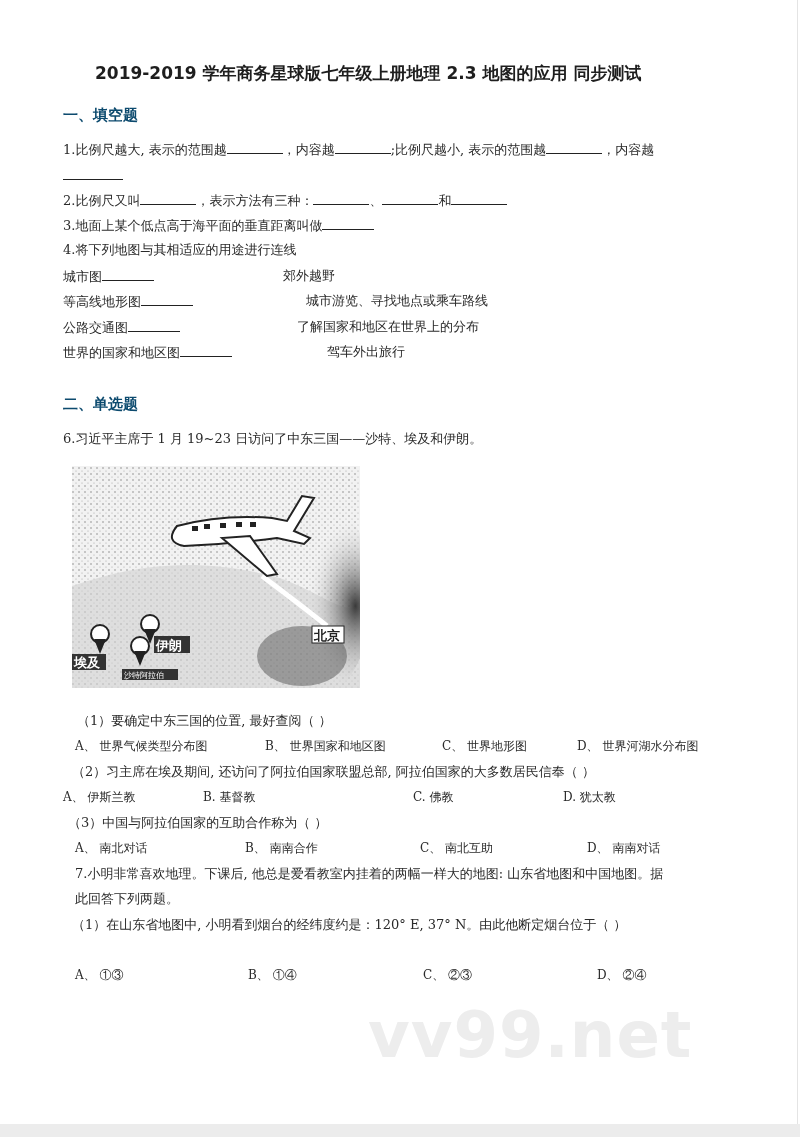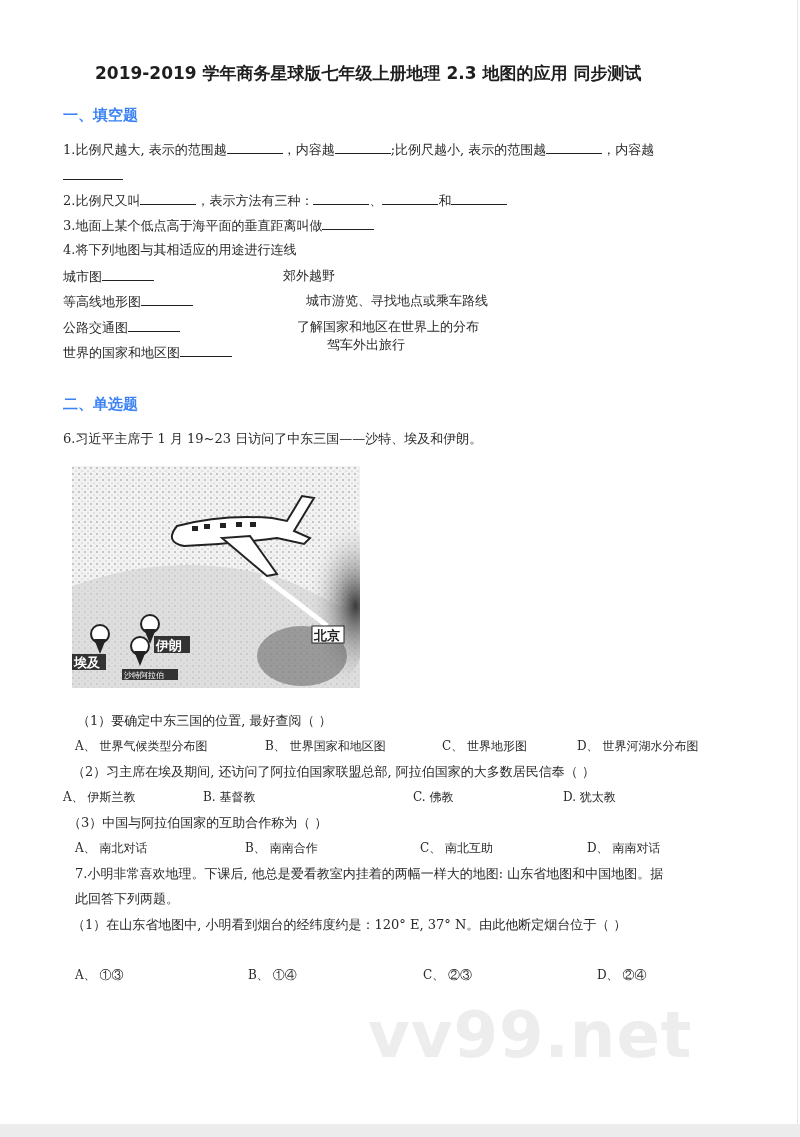--- a/index.html
+++ b/index.html
@@ -17,21 +17,21 @@
     position:absolute; left:0; top:1124px; width:800px; height:13px;
     background:#ececec;
   }
   .line { position:absolute; left:63px; font-size:13px; white-space:nowrap; line-height:18px; }
   .title {
     position:absolute; left:63px; top:62px; font-size:17px; font-weight:bold;
     font-family:"DejaVu Sans", "Liberation Sans", sans-serif; color:#1e1e1e; white-space:nowrap;margin-left:32px;
   }
   .section {
     position:absolute; left:63px; font-size:15px; font-weight:bold;
-    font-family:"DejaVu Sans", "Liberation Sans", sans-serif; color:#3b82f6;
+    font-family:"DejaVu Sans", "Liberation Sans", sans-serif; color:#0c4a6e;
   }
   .blank { display:inline-block; border-bottom:1px solid #222; height:13px; vertical-align:baseline; }
   .w60 { width:60px; } .w56 { width:56px; } .w52 { width:52px; }
   .opt { position:absolute; font-size:12px; white-space:nowrap; }
   .map {
     position:absolute; left:72px; top:466px; width:288px; height:222px;
     background:#f3f3f3; overflow:hidden;
   }
   .watermark {
     position:absolute; left:368px; top:998px; font-size:64px; font-weight:bold;
@@ -67,21 +67,21 @@
   <div class="line" style="top:267px"><span>城市图</span><span class="blank w52"></span></div>
   <div class="line" style="left:283px;top:267px">郊外越野</div>
 
   <div class="line" style="top:292px"><span>等高线地形图</span><span class="blank w52"></span></div>
   <div class="line" style="left:306px;top:292px">城市游览、寻找地点或乘车路线</div>
 
   <div class="line" style="top:318px"><span>公路交通图</span><span class="blank w52"></span></div>
   <div class="line" style="left:297px;top:318px">了解国家和地区在世界上的分布</div>
 
   <div class="line" style="top:343px"><span>世界的国家和地区图</span><span class="blank w52"></span></div>
-  <div class="line" style="left:327px;top:336px">驾车外出旅行</div>
+  <div class="line" style="left:327px;top:343px">驾车外出旅行</div>
 
 
   <div class="section" style="top:395px">二、单选题</div>
 
   <div class="line" style="top:430px">6.习近平主席于 1 月 19~23 日访问了中东三国——沙特、埃及和伊朗。</div>
 
   <div class="map">
     <svg width="288" height="222" viewBox="0 0 288 222">
       <defs>
         <radialGradient id="dark" cx="0.85" cy="0.55" r="0.45">

